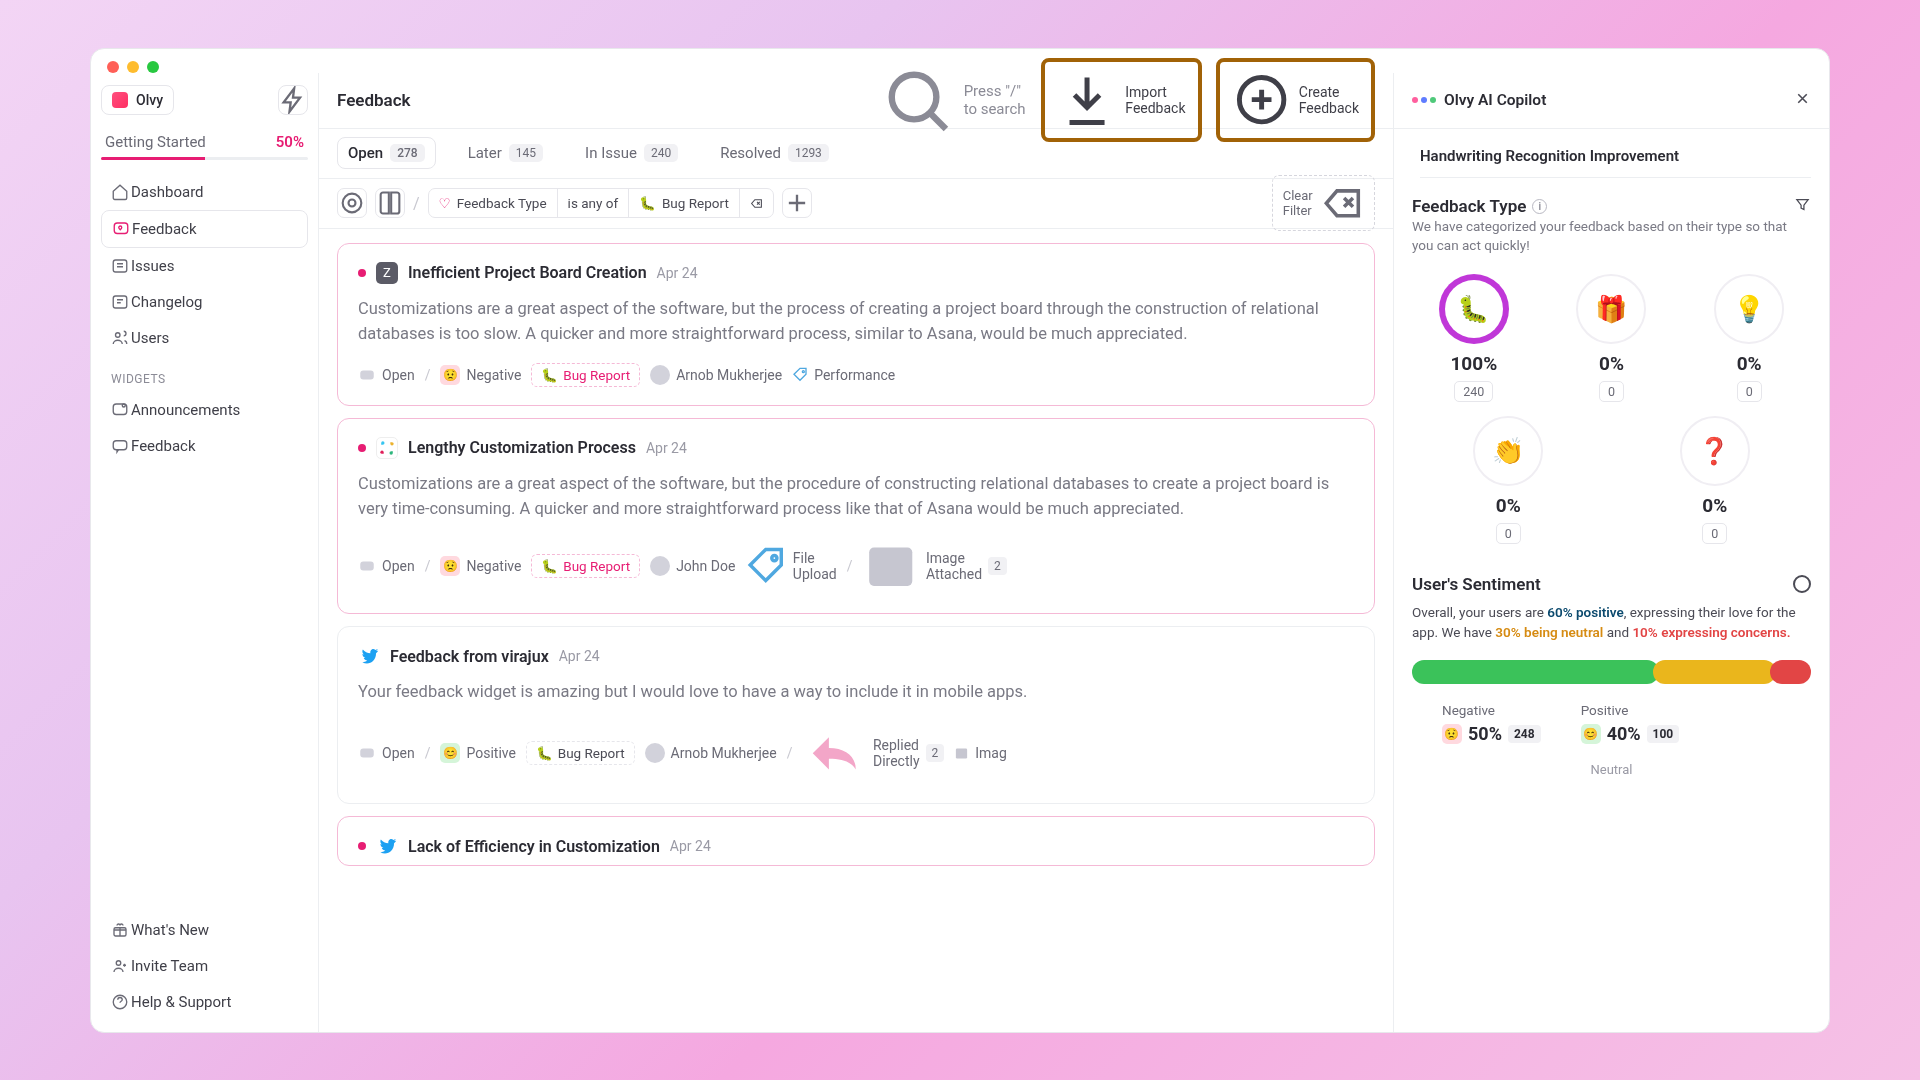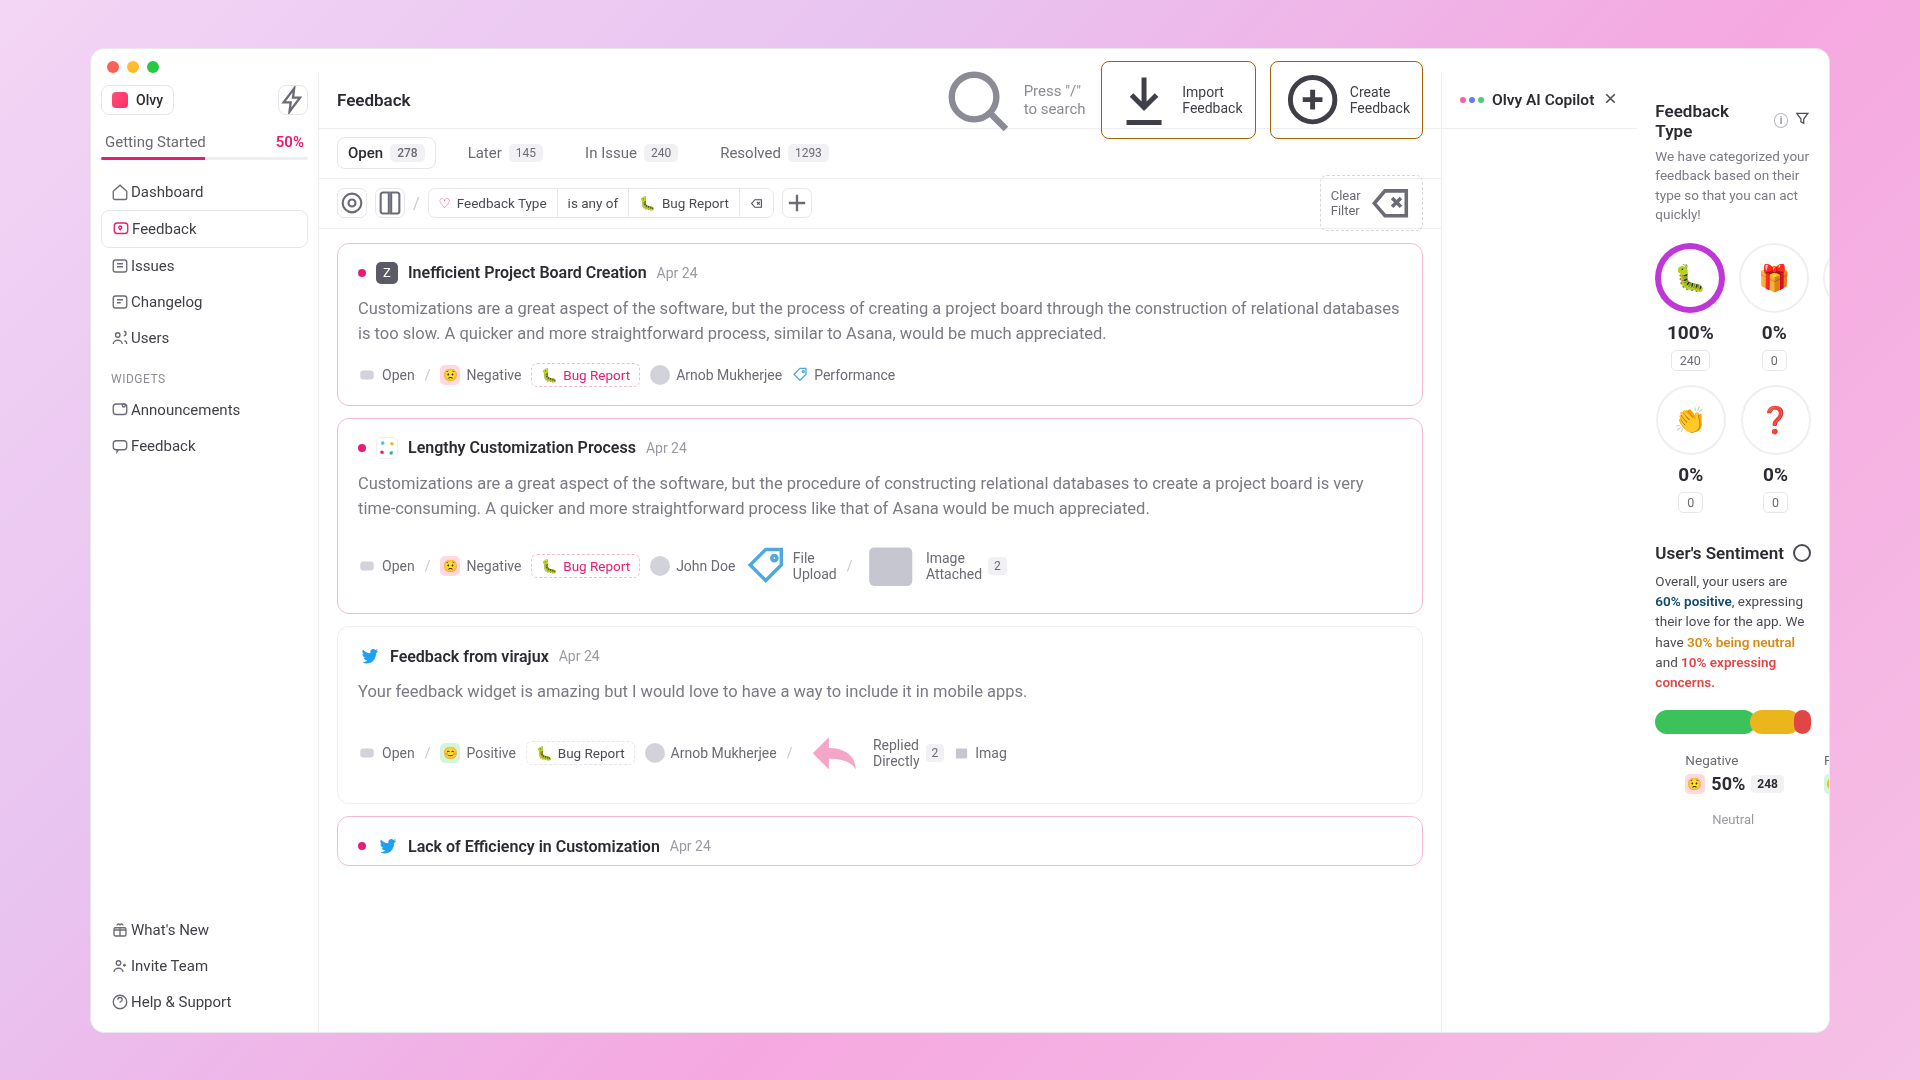--- a/index.html
+++ b/index.html
@@ -25,21 +25,21 @@
 .nav-item { display: flex; align-items: center; gap: 2px; padding: 9px 10px; border-radius: 8px; font-size: 15px; color: #3f3f48; cursor: pointer; }
 .nav-item.active { border: 1px solid #e6e6eb; background: #fff; }
 .nav-item.active .nav-icon { color: #e71d73; }
 .nav-icon { width: 18px; height: 18px; color: #6b6b76; flex-shrink: 0; }
 .section-label { font-size: 12px; color: #8b8b96; letter-spacing: 0.5px; padding: 16px 10px 6px; }
 .sidebar-footer { margin-top: auto; }
 .main { flex: 1; display: flex; flex-direction: column; min-width: 0; }
 .topbar { height: 56px; border-bottom: 1px solid #eceef1; display: flex; align-items: center; padding: 0 18px; gap: 14px; }
 .page-title { font-size: 17px; font-weight: 600; color: #2b2b33; margin-right: auto; }
 .search { display: flex; align-items: center; gap: 8px; color: #8b8b96; font-size: 15px; }
-.top-btn { display: flex; align-items: center; gap: 8px; border: 1px solid #a16207; border-radius: 8px; padding: 8px 12px; font-size: 14px; color: #3f3f48; cursor: pointer; }
+.top-btn { display: flex; align-items: center; gap: 8px; border: 4px solid #a16207; border-radius: 8px; padding: 8px 12px; font-size: 14px; color: #3f3f48; cursor: pointer; }
 .tabs-row { height: 50px; border-bottom: 1px solid #eceef1; display: flex; align-items: center; padding: 0 18px; gap: 22px; }
 .tab { display: flex; align-items: center; gap: 7px; font-size: 15px; color: #6b6b76; cursor: pointer; padding: 6px 10px; }
 .tab.active { background: #fff; border: 1px solid #e6e6eb; border-radius: 8px; color: #2b2b33; font-weight: 500; }
 .count-badge { background: #f1f1f4; color: #6b6b76; font-size: 12px; padding: 2px 7px; border-radius: 5px; }
 .filter-row { height: 50px; border-bottom: 1px solid #eceef1; display: flex; align-items: center; padding: 0 18px; gap: 8px; }
 .icon-chip { width: 30px; height: 30px; border: 1px solid #e6e6eb; border-radius: 7px; display: flex; align-items: center; justify-content: center; color: #6b6b76; cursor: pointer; }
 .filter-pill { display: flex; align-items: center; gap: 0; border: 1px solid #e6e6eb; border-radius: 7px; font-size: 13.5px; color: #4b4b55; overflow: hidden; }
 .filter-seg { padding: 6px 10px; border-right: 1px solid #e6e6eb; display: flex; align-items: center; gap: 6px; }
 .filter-seg:last-child { border-right: none; }
 .clear-filter { margin-left: auto; display: flex; align-items: center; gap: 6px; border: 1px dashed #d6d6dd; border-radius: 7px; padding: 6px 10px; font-size: 13px; color: #6b6b76; cursor: pointer; }
@@ -54,31 +54,31 @@
 .card-body { font-size: 16.5px; color: #7a7a85; line-height: 1.55; margin-bottom: 16px; }
 .meta-row { display: flex; align-items: center; gap: 10px; font-size: 14px; color: #6b6b76; flex-wrap: wrap; }
 .meta-item { display: flex; align-items: center; gap: 6px; }
 .slash { color: #c8c8d0; }
 .tag-bug { border: 1px dashed #f5b9d6; color: #e71d73; padding: 3px 9px; border-radius: 6px; font-size: 13.5px; display: flex; align-items: center; gap: 5px; }
 .avatar { width: 20px; height: 20px; border-radius: 50%; background: #d2d2db; }
 .senti-badge { width: 20px; height: 20px; border-radius: 5px; display: flex; align-items: center; justify-content: center; font-size: 12px; }
 .senti-badge.neg { background: #ffd9df; }
 .senti-badge.pos { background: #d5f5d9; }
 .mini-badge { background: #f1f1f4; font-size: 12px; padding: 2px 6px; border-radius: 4px; }
-.copilot { width: 388px; border-left: 1px solid #eceef1; display: flex; flex-direction: row; }
+.copilot { width: 436px; border-left: 1px solid #eceef1; display: flex; flex-direction: column; }
 .cp-head { height: 56px; border-bottom: 1px solid #eceef1; display: flex; align-items: center; padding: 0 18px; font-size: 15.5px; font-weight: 600; color: #2b2b33; gap: 8px; }
 .cp-head .spark { display: flex; gap: 3px; }
 .spark-dot { width: 6px; height: 6px; border-radius: 50%; }
 .cp-close { margin-left: auto; cursor: pointer; color: #4b4b55; }
 .cp-scroll { flex: 1; overflow-y: auto; padding: 10px 18px 18px; }
 .cp-peek { font-size: 15px; font-weight: 600; color: #2b2b33; padding: 8px 0 12px; border-bottom: 1px solid #eceef1; overflow: hidden; white-space: nowrap; margin-left: 8px; }
 .cp-sec-title { display: flex; align-items: center; gap: 6px; font-size: 17px; font-weight: 600; color: #2b2b33; margin-top: 18px; }
 .info-ic { width: 15px; height: 15px; border: 1.3px solid #b8b8c2; border-radius: 50%; display: inline-flex; align-items: center; justify-content: center; font-size: 10px; color: #8b8b96; }
 .funnel { margin-left: auto; color: #4b4b55; }
-.cp-desc { font-size: 13.5px; color: #7a7a85; line-height: 1.45; margin-top: 6px; }
+.cp-desc { font-size: 13.5px; color: #7a7a85; line-height: 1.45; }
 .type-grid { display: grid; grid-template-columns: repeat(3, 1fr); gap: 14px; margin-top: 18px; }
 .type-cell { text-align: center; }
 .ring { width: 70px; height: 70px; border-radius: 50%; margin: 0 auto 8px; display: flex; align-items: center; justify-content: center; font-size: 26px; position: relative; }
 .ring.full { background: conic-gradient(#c037d8 360deg, #c037d8 360deg); }
 .ring.full::after { content: ''; position: absolute; inset: 6px; background: #fff; border-radius: 50%; }
 .ring.full span { position: relative; z-index: 1; }
 .ring.empty { border: 2px solid #f0eef3; }
 .type-pct { font-size: 19px; font-weight: 700; color: #2b2b33; }
 .type-num { display: inline-block; border: 1px solid #e6e6eb; border-radius: 5px; padding: 2px 8px; font-size: 12.5px; color: #6b6b76; margin-top: 6px; }
 .type-grid2 { display: grid; grid-template-columns: repeat(2, 1fr); gap: 14px; margin-top: 14px; justify-items: center; }
@@ -454,20 +454,21 @@
           <div class="spark-dot" style="background:#ff5f9e"></div>
           <div class="spark-dot" style="background:#5f7cff"></div>
           <div class="spark-dot" style="background:#4fc97a"></div>
         </div>
         <span>Olvy AI Copilot</span>
         <div class="cp-close"><svg width="17" height="17" viewBox="0 0 24 24" fill="none" stroke="currentColor" stroke-width="2.2">
               <path d="M6 6l12 12M18 6L6 18"></path>
             </svg></div>
       </div>
       <div class="cp-scroll">
+        <div class="cp-peek">Handwriting Recognition Improvement</div>
 
         <div class="cp-sec-title">
           <span>Feedback Type</span>
           <span class="info-ic">i</span>
           <div class="funnel"><svg width="17" height="17" viewBox="0 0 24 24" fill="none" stroke="currentColor" stroke-width="1.8">
                 <path d="M4 5h16l-6 8v6l-4-2v-4z"></path>
               </svg></div>
         </div>
         <div class="cp-desc">We have categorized your feedback based on their type so that you can act quickly!</div>
 

